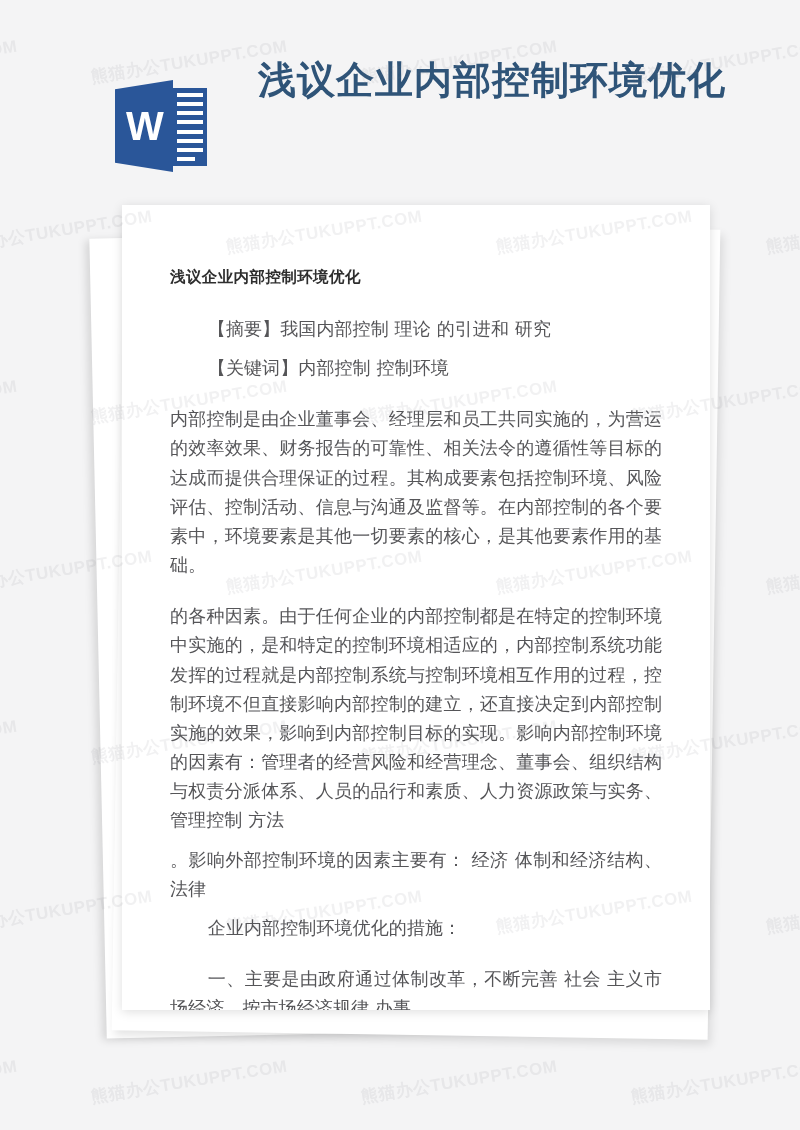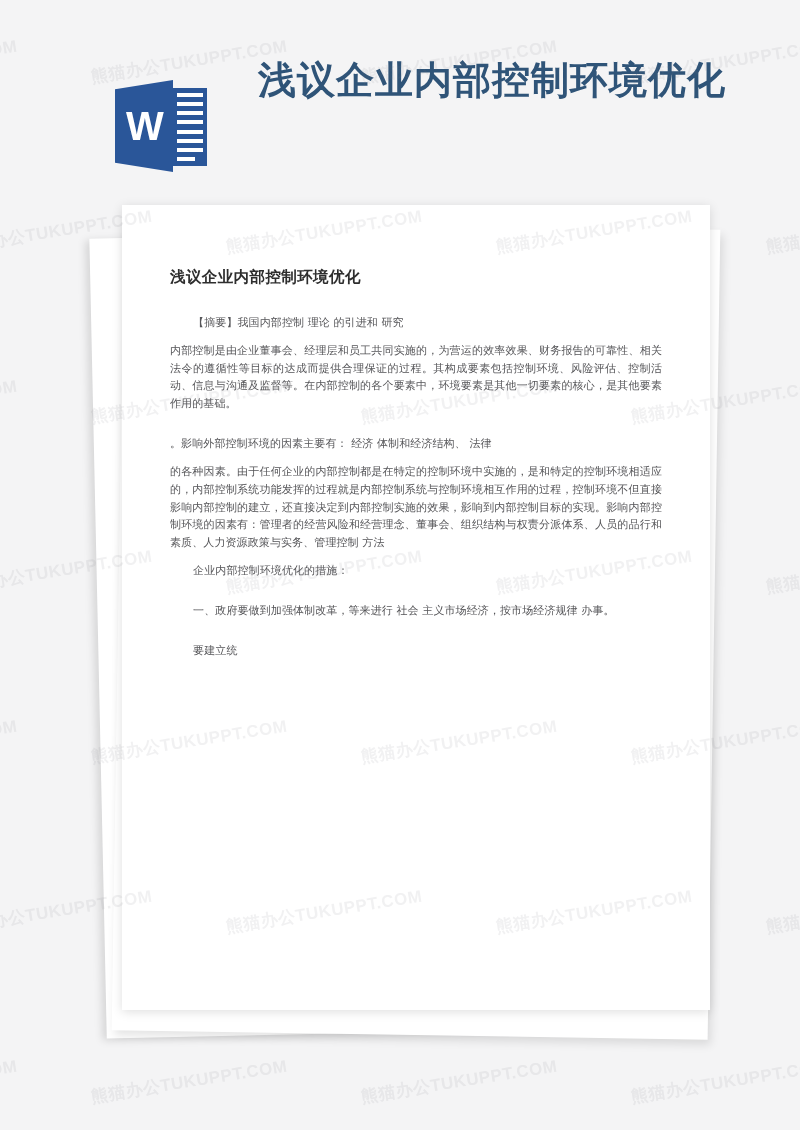--- a/index.html
+++ b/index.html
@@ -165,21 +165,21 @@
   }
   .doc-title {
     font-size: 15.5px;
     font-weight: 700;
     color: #2e2e2e;
     letter-spacing: 0.4px;
     margin: 0 0 26px 0;
     font-family: "DejaVu Sans", "Liberation Sans", sans-serif;
   }
   .doc-p {
-    font-size: 11px;
+    font-size: 18px;
     line-height: 1.62;
     margin: 0 0 14px 0;
     color: #555558;
     text-align: justify;
     letter-spacing: 0.1px;
   }
   .doc-p.indent { text-indent: 2.1em; }
   .doc-p.tight { margin-bottom: 10px; }
   .doc-p.gap-lg { margin-bottom: 22px; }
 </style>
@@ -192,33 +192,34 @@
   <div class="sheet sheet-back-bottom"></div>
 
   <div class="sheet sheet-front">
     <div class="doc-content">
 
       <div class="doc-title">浅议企业内部控制环境优化</div>
 
       <p class="doc-p indent tight">【摘要】我国内部控制 理论 的引进和 研究</p>
 
 
+      <p class="doc-p indent gap-lg">【关键词】内部控制  控制环境</p>
 
       <p class="doc-p gap-lg">内部控制是由企业董事会、经理层和员工共同实施的，为营运的效率效果、财务报告的可靠性、相关法令的遵循性等目标的达成而提供合理保证的过程。其构成要素包括控制环境、风险评估、控制活动、信息与沟通及监督等。在内部控制的各个要素中，环境要素是其他一切要素的核心，是其他要素作用的基础。</p>
 
 
+      <p class="doc-p tight">的各种因素。由于任何企业的内部控制都是在特定的控制环境中实施的，是和特定的控制环境相适应的，内部控制系统功能发挥的过程就是内部控制系统与控制环境相互作用的过程，控制环境不但直接影响内部控制的建立，还直接决定到内部控制实施的效果，影响到内部控制目标的实现。影响内部控制环境的因素有：管理者的经营风险和经营理念、董事会、组织结构与权责分派体系、人员的品行和素质、人力资源政策与实务、管理控制 方法</p>
+
       <p class="doc-p tight">。影响外部控制环境的因素主要有： 经济 体制和经济结构、 法律</p>
 
-      <p class="doc-p tight">的各种因素。由于任何企业的内部控制都是在特定的控制环境中实施的，是和特定的控制环境相适应的，内部控制系统功能发挥的过程就是内部控制系统与控制环境相互作用的过程，控制环境不但直接影响内部控制的建立，还直接决定到内部控制实施的效果，影响到内部控制目标的实现。影响内部控制环境的因素有：管理者的经营风险和经营理念、董事会、组织结构与权责分派体系、人员的品行和素质、人力资源政策与实务、管理控制 方法</p>
-
 
 
       <p class="doc-p indent gap-lg">企业内部控制环境优化的措施：</p>
 
-      <p class="doc-p indent gap-lg">一、政府要做到加强体制改革，等来进行 社会 主义市场经济，按市场经济规律 办事。</p>
+      <p class="doc-p indent gap-lg">一、主要是由政府通过体制改革，不断完善 社会 主义市场经济，按市场经济规律 办事。</p>
 
       <p class="doc-p indent gap-lg">要建立统</p>
 
     </div>
   </div>
 </div>
 
 <div class="header">
 
   <div class="word-icon">

